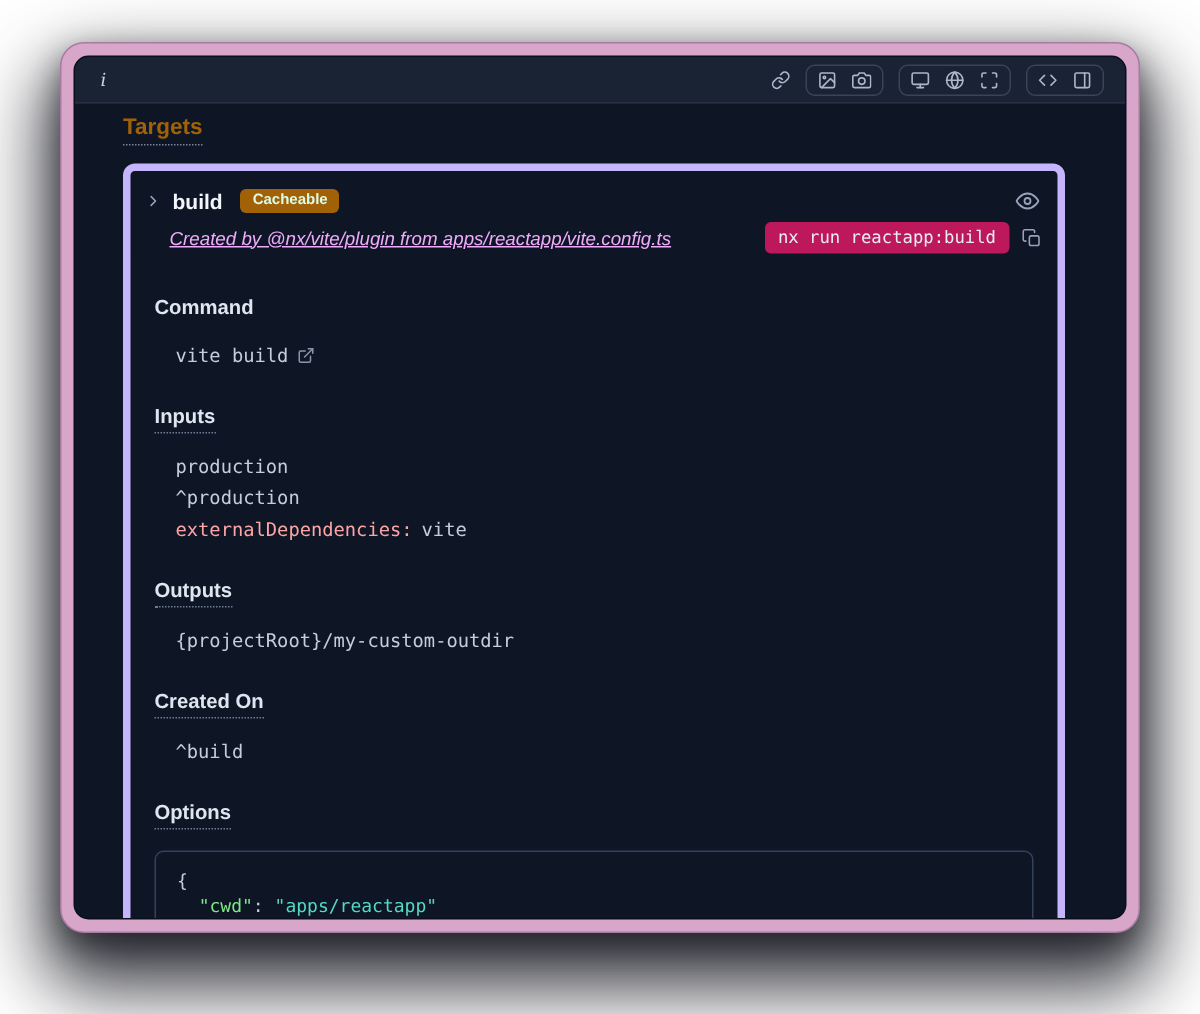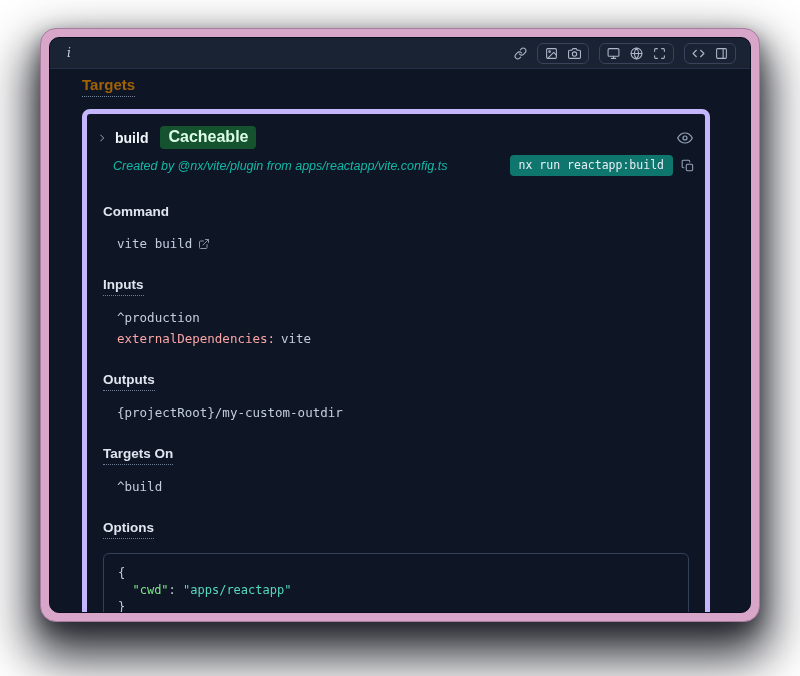--- a/index.html
+++ b/index.html
@@ -35,32 +35,32 @@
   .targets-heading span {
     display:inline-block; color:#a16207; font-size:15px; font-weight:bold;
     border-bottom:1px dotted #76849c; padding-bottom:3px;
   }
 
   .card { border:5px solid #c4b5fd; border-radius:8px; margin-top:12px; background:#0e1626; }
   .card-header { display:flex; align-items:center; gap:8px; padding:12px 12px 4px 10px; cursor:pointer; }
   svg.chev { width:10px; height:10px; stroke:#9aa6ba; fill:none; stroke-width:2.4; stroke-linecap:round; stroke-linejoin:round; }
   .card-title { color:#f3f6fa; font-size:14px; font-weight:bold; }
   .badge {
-    font-size:16px; font-weight:bold; color:#dcfce7; background:#14532d;
+    font-size:10px; font-weight:bold; color:#dcfce7; background:#a16207;
     padding:2px 8px 3px; border-radius:4px; margin-left:4px;
   }
   .hdr-spacer { flex:1; }
   .eye-btn { color:#97a3b8; cursor:pointer; }
   .eye-btn svg.icon { width:16px; height:16px; stroke-width:1.8; }
 
   .card-sub { display:flex; align-items:center; gap:8px; padding:2px 10px 10px 26px; }
-  .created-by { color:#14b8a6; font-size:12.5px; font-style:italic; flex:1; }
+  .created-by { color:#f0abfc; font-size:12.5px; font-style:italic; flex:1;text-decoration:underline; }
   .run-chip {
     font-family:"DejaVu Sans Mono", monospace; font-size:11.5px; color:#e8edf4;
-    background:#0f766e; border-radius:4px; padding:3px 9px 4px; white-space:nowrap;
+    background:#be185d; border-radius:4px; padding:3px 9px 4px; white-space:nowrap;
   }
   .copy-btn { color:#97a3b8; cursor:pointer; }
   .copy-btn svg.icon { width:14px; height:14px; stroke-width:1.8; }
 
   .card-body { padding:0 16px 18px; }
   .sec { margin-top:24px; font-size:13.5px; font-weight:bold; color:#dfe6ef; }
   .sec span { display:inline-block; padding-bottom:3px; }
   .sec.dotted span { border-bottom:1px dotted #6e7d95;text-align:right; }
   .sec-content { margin-top:13px; padding-left:14px; }
   .mono-line {
@@ -200,39 +200,42 @@
                     </svg>
                 </span>
               </div>
             </div>
 
             <h3 class="sec dotted">
               <span>Inputs</span>
             </h3>
             <div class="sec-content">
               <div class="mono-line">
+                  <span>production</span>
+                </div>
+              <div class="mono-line">
                   <span>^production</span>
                 </div>
               <div class="mono-line">
                 <span class="b">externalDependencies:</span>
                 <span>vite</span>
               </div>
             </div>
 
             <h3 class="sec dotted">
               <span>Outputs</span>
             </h3>
             <div class="sec-content">
               <div class="mono-line">
                   <span>{projectRoot}/my-custom-outdir</span>
                 </div>
             </div>
 
             <h3 class="sec dotted">
-              <span>Targets On</span>
+              <span>Created On</span>
             </h3>
             <div class="sec-content">
               <div class="mono-line">
                   <span>^build</span>
                 </div>
             </div>
 
             <h3 class="sec dotted">
               <span>Options</span>
             </h3>

